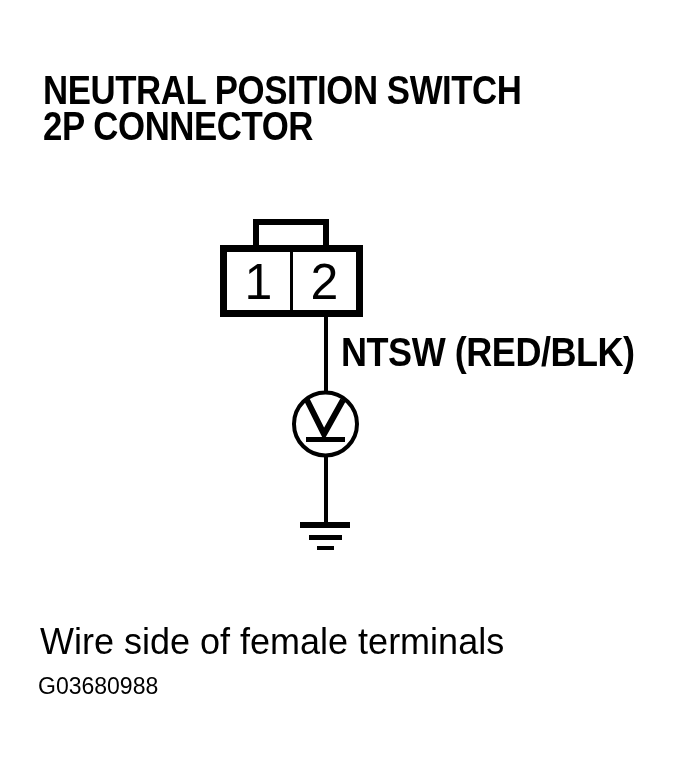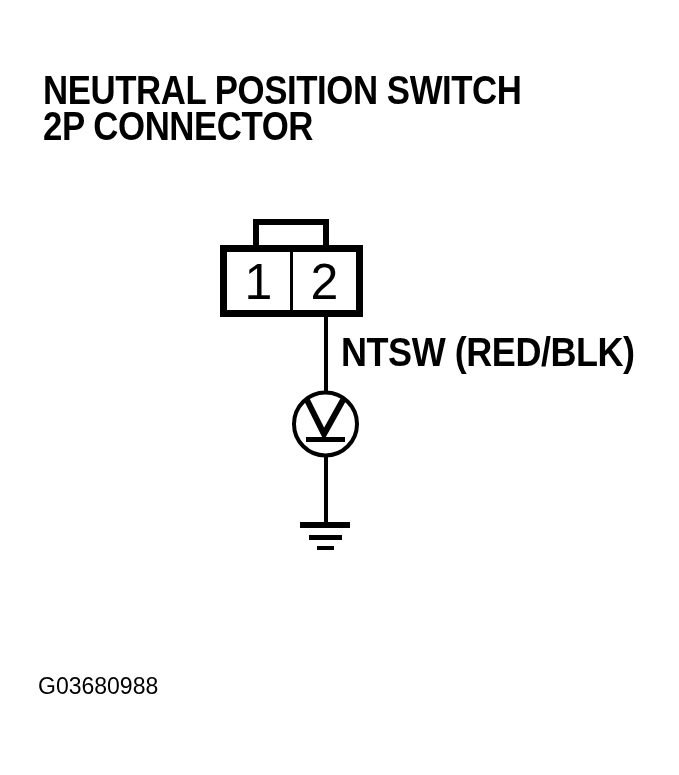--- a/index.html
+++ b/index.html
@@ -150,16 +150,17 @@
     <path d="M16 11 L33 45 L52 11" fill="none" stroke="#000000" stroke-width="6"></path>
     <line x1="15" y1="50.5" x2="54" y2="50.5" stroke="#000000" stroke-width="5"></line>
   </svg>
 
   <div class="wire wire2"></div>
 
   <div class="gbar g1"></div>
   <div class="gbar g2"></div>
   <div class="gbar g3"></div>
 
+  <div class="caption">Wire side of female terminals</div>
 
   <div class="figure-id">G03680988</div>
 
 </div>
 
 </body></html>

